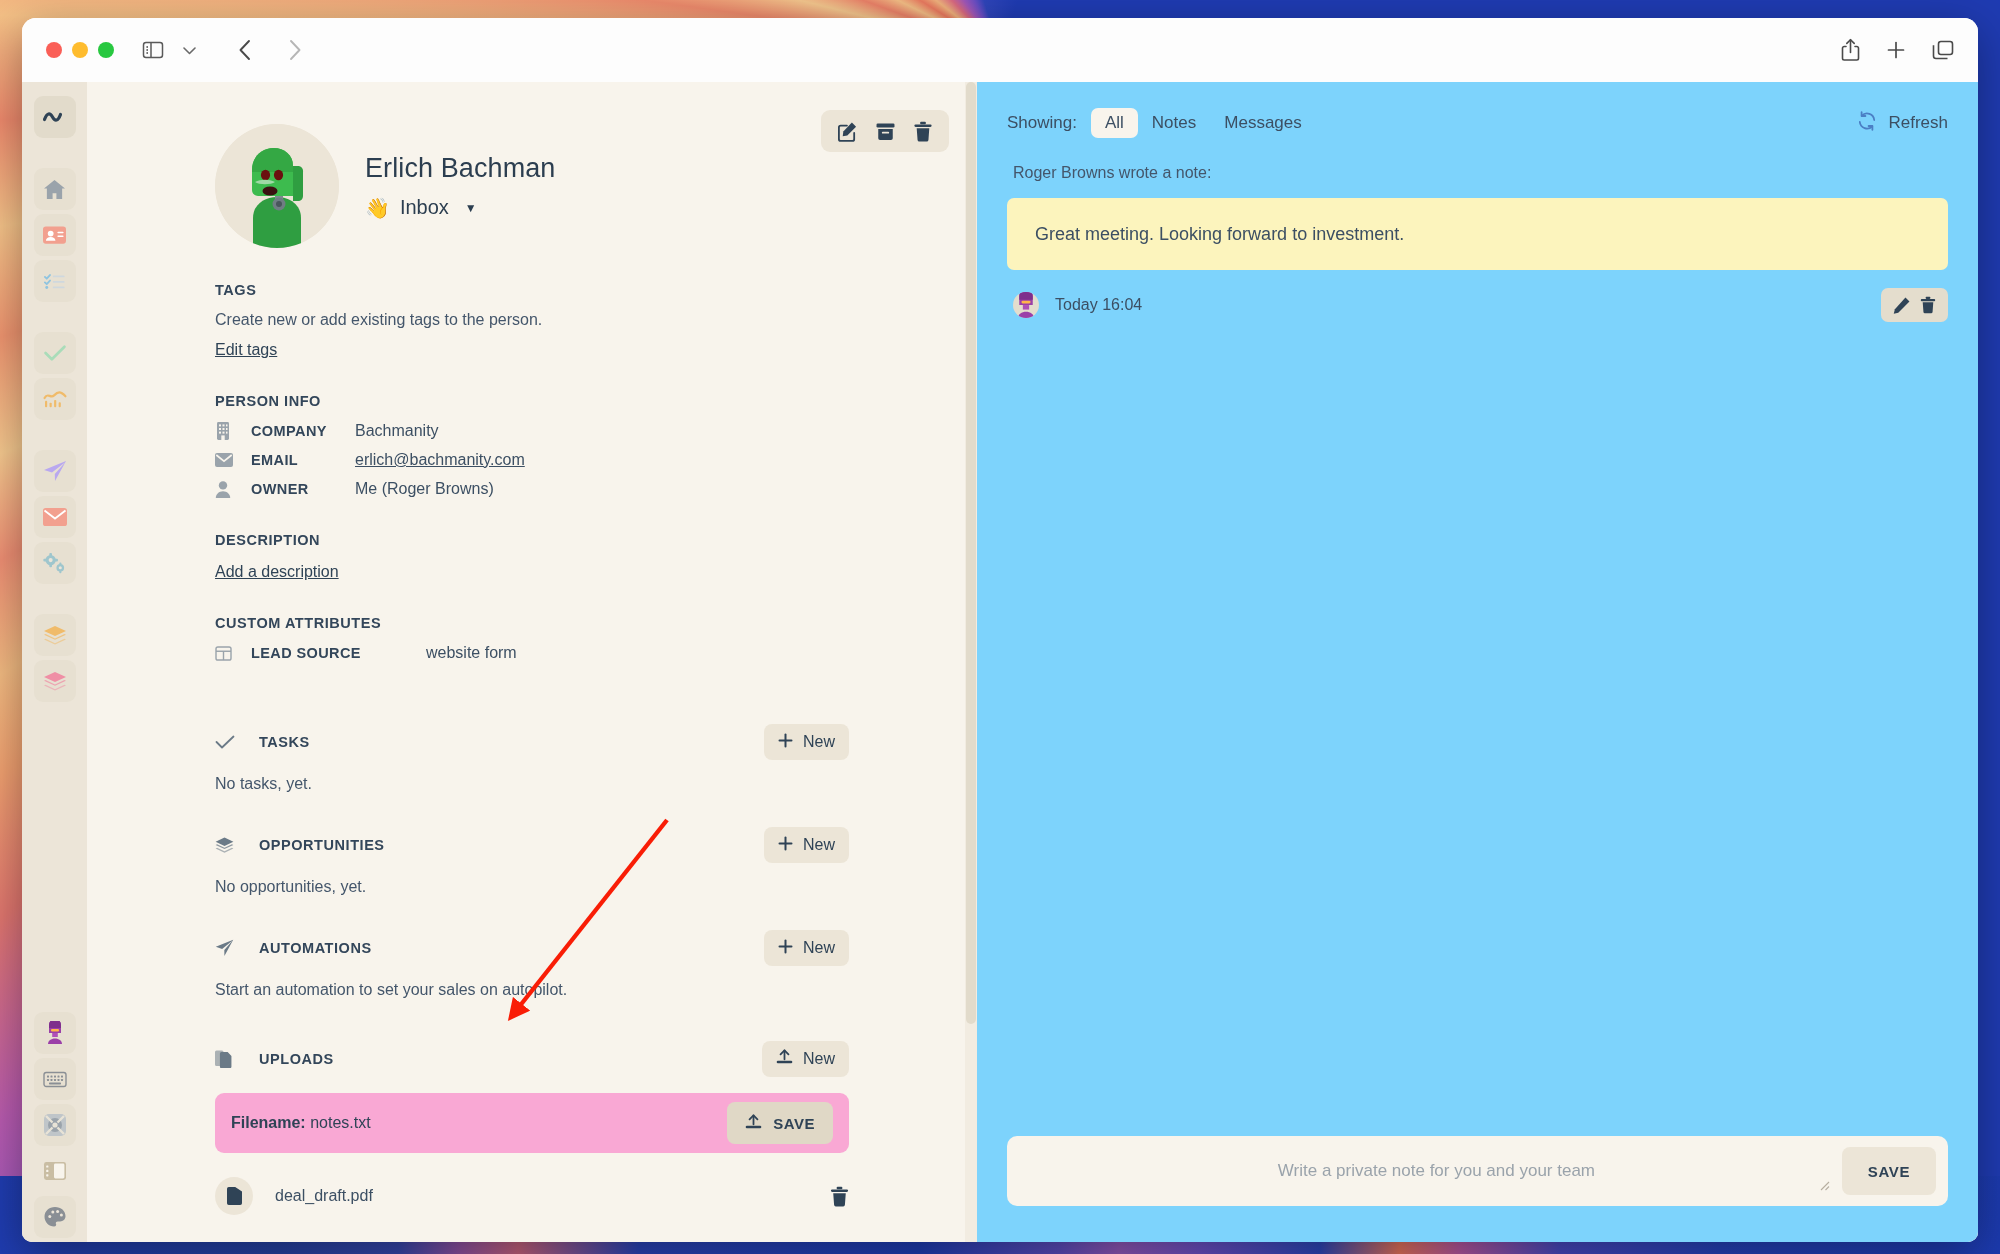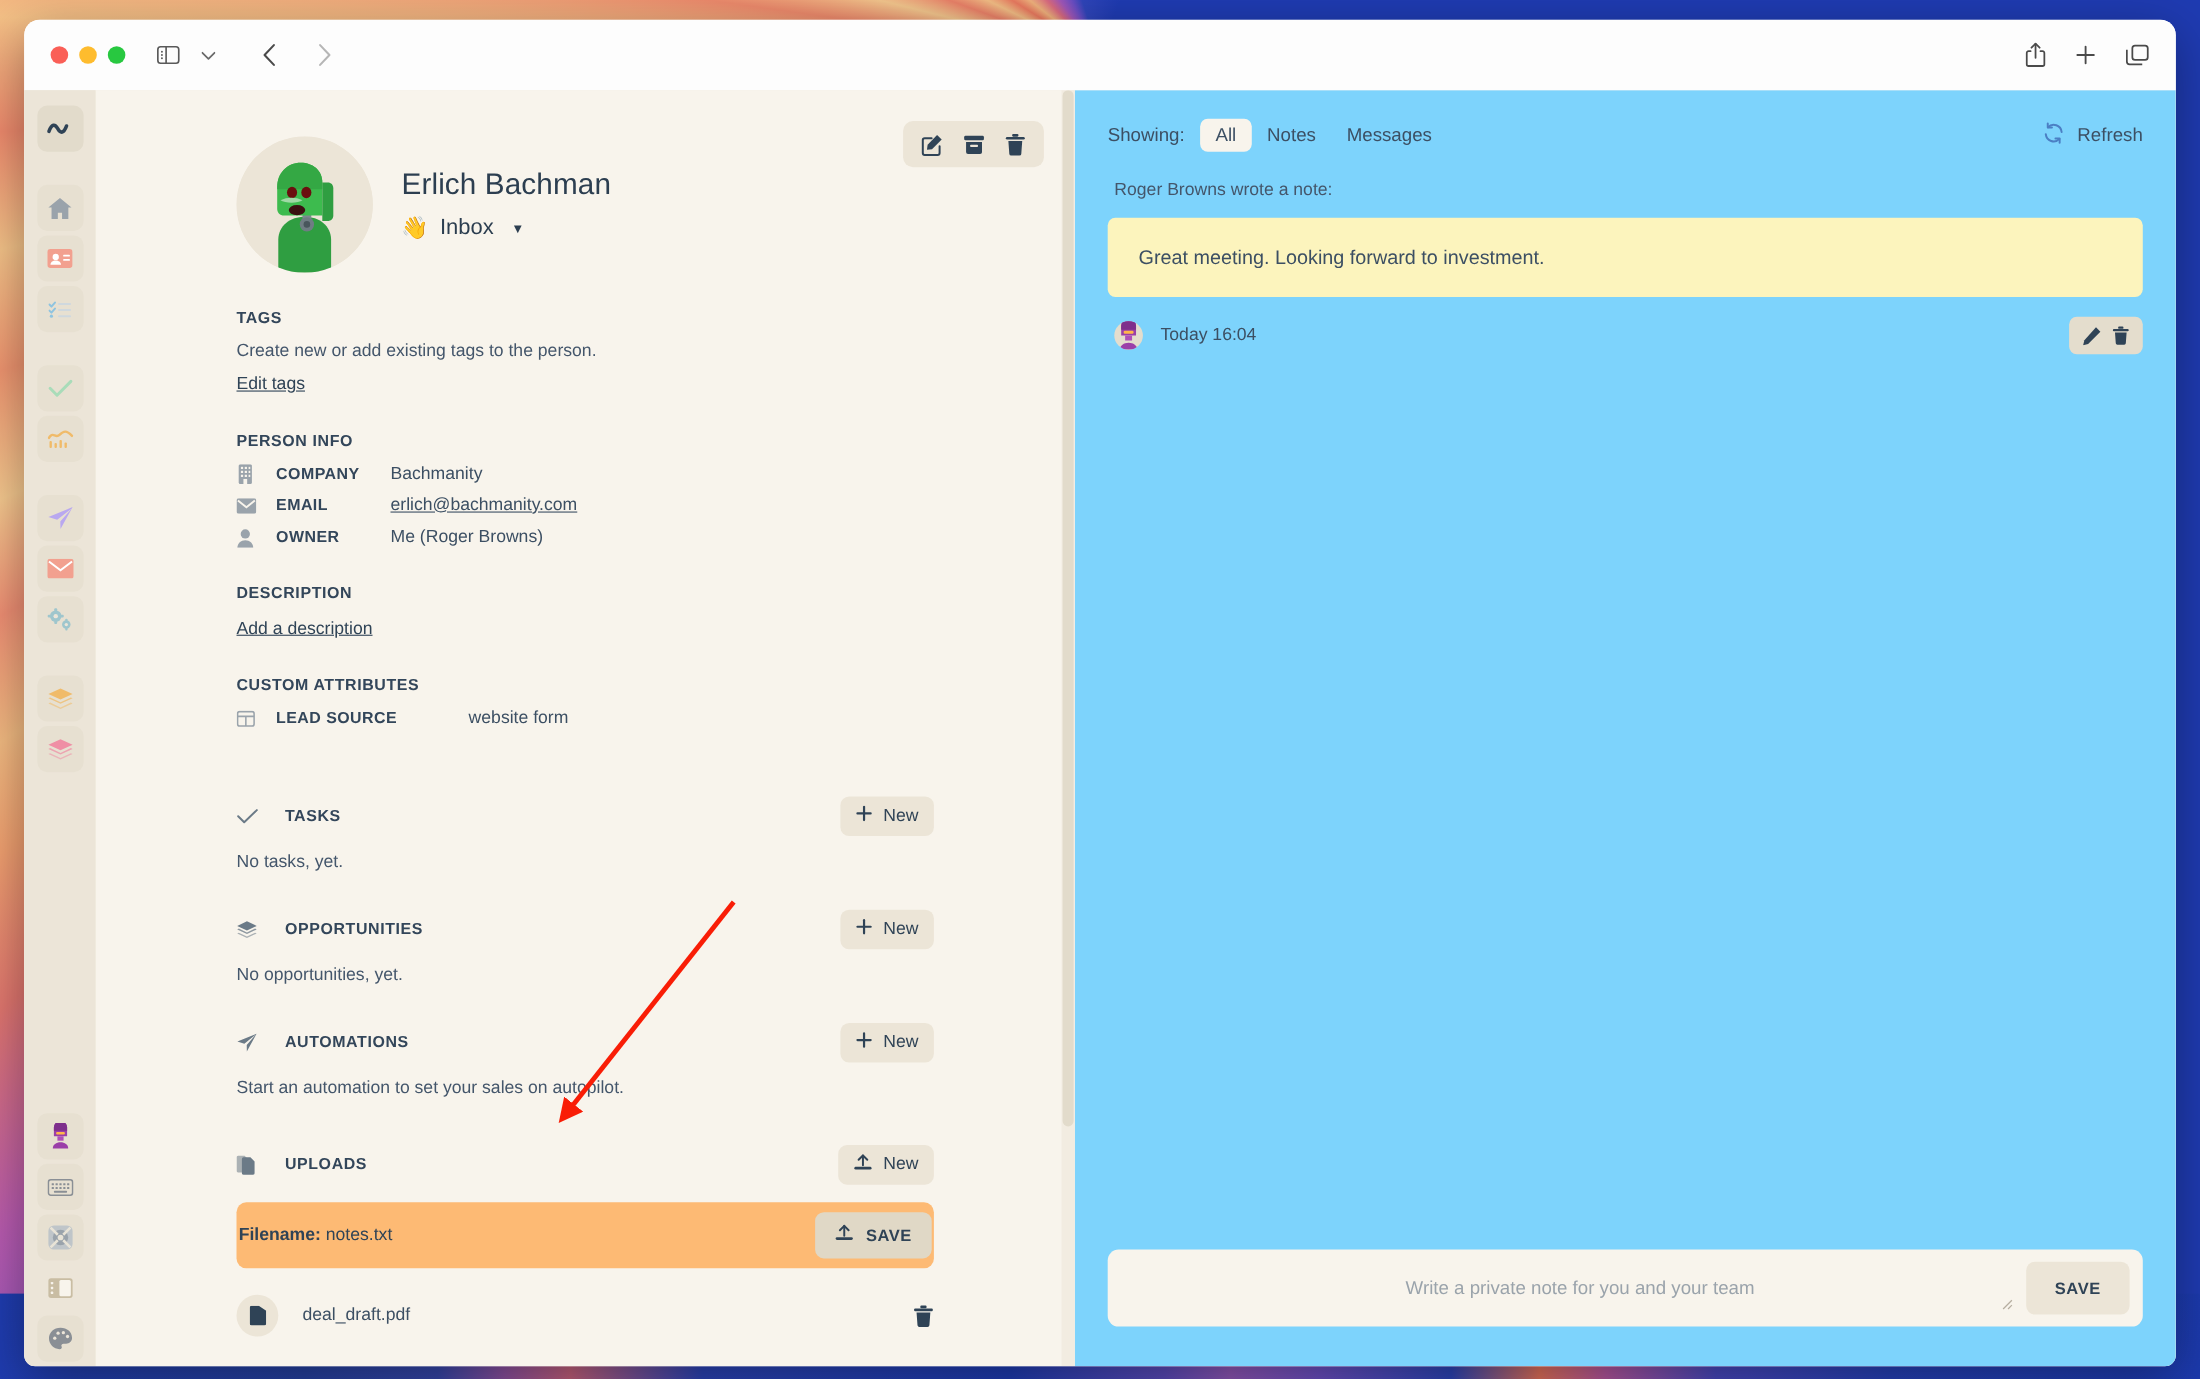--- a/index.html
+++ b/index.html
@@ -129,22 +129,22 @@
   .lsec-title .ic { color: #6b7a87; display:flex; width: 20px; }
   .lsec-title .t { font-size: 14.5px; font-weight: 700; color: #33465a; letter-spacing: .55px; }
   .new-btn {
     background: #ece5d7; border: none; border-radius: 8px;
     height: 36px; min-width: 82px; padding: 0 14px;
     display: flex; align-items: center; justify-content: center; gap: 10px;
     font-size: 16px; color: #2f4356; font-family: inherit;
   }
   .lsec-empty { font-size: 16px; color: #44566b; margin-top: 15px; }
   #upload-box {
-    margin: 16px 128px 0 128px; background: #fdba74; border-radius: 9px;
-    height: 60px; display: flex; align-items: center; padding: 0 2px;
+    margin: 16px 128px 0 128px; background: #f9a8d4; border-radius: 9px;
+    height: 60px; display: flex; align-items: center; padding: 0 16px;
   }
   #upload-fn { font-size: 16px; color: #2f4356; }
   #upload-fn b { font-weight: 700; }
   #upload-save {
     margin-left: auto; background: #e0d8c6; border: none; border-radius: 8px;
     height: 42px; padding: 0 18px; display: flex; align-items: center; gap: 11px;
     font-size: 15px; font-weight: 700; color: #2f4356; letter-spacing: .5px;
     font-family: inherit;
   }
   #file-row { display: flex; align-items: center; padding: 0 128px; margin-top: 24px; }

